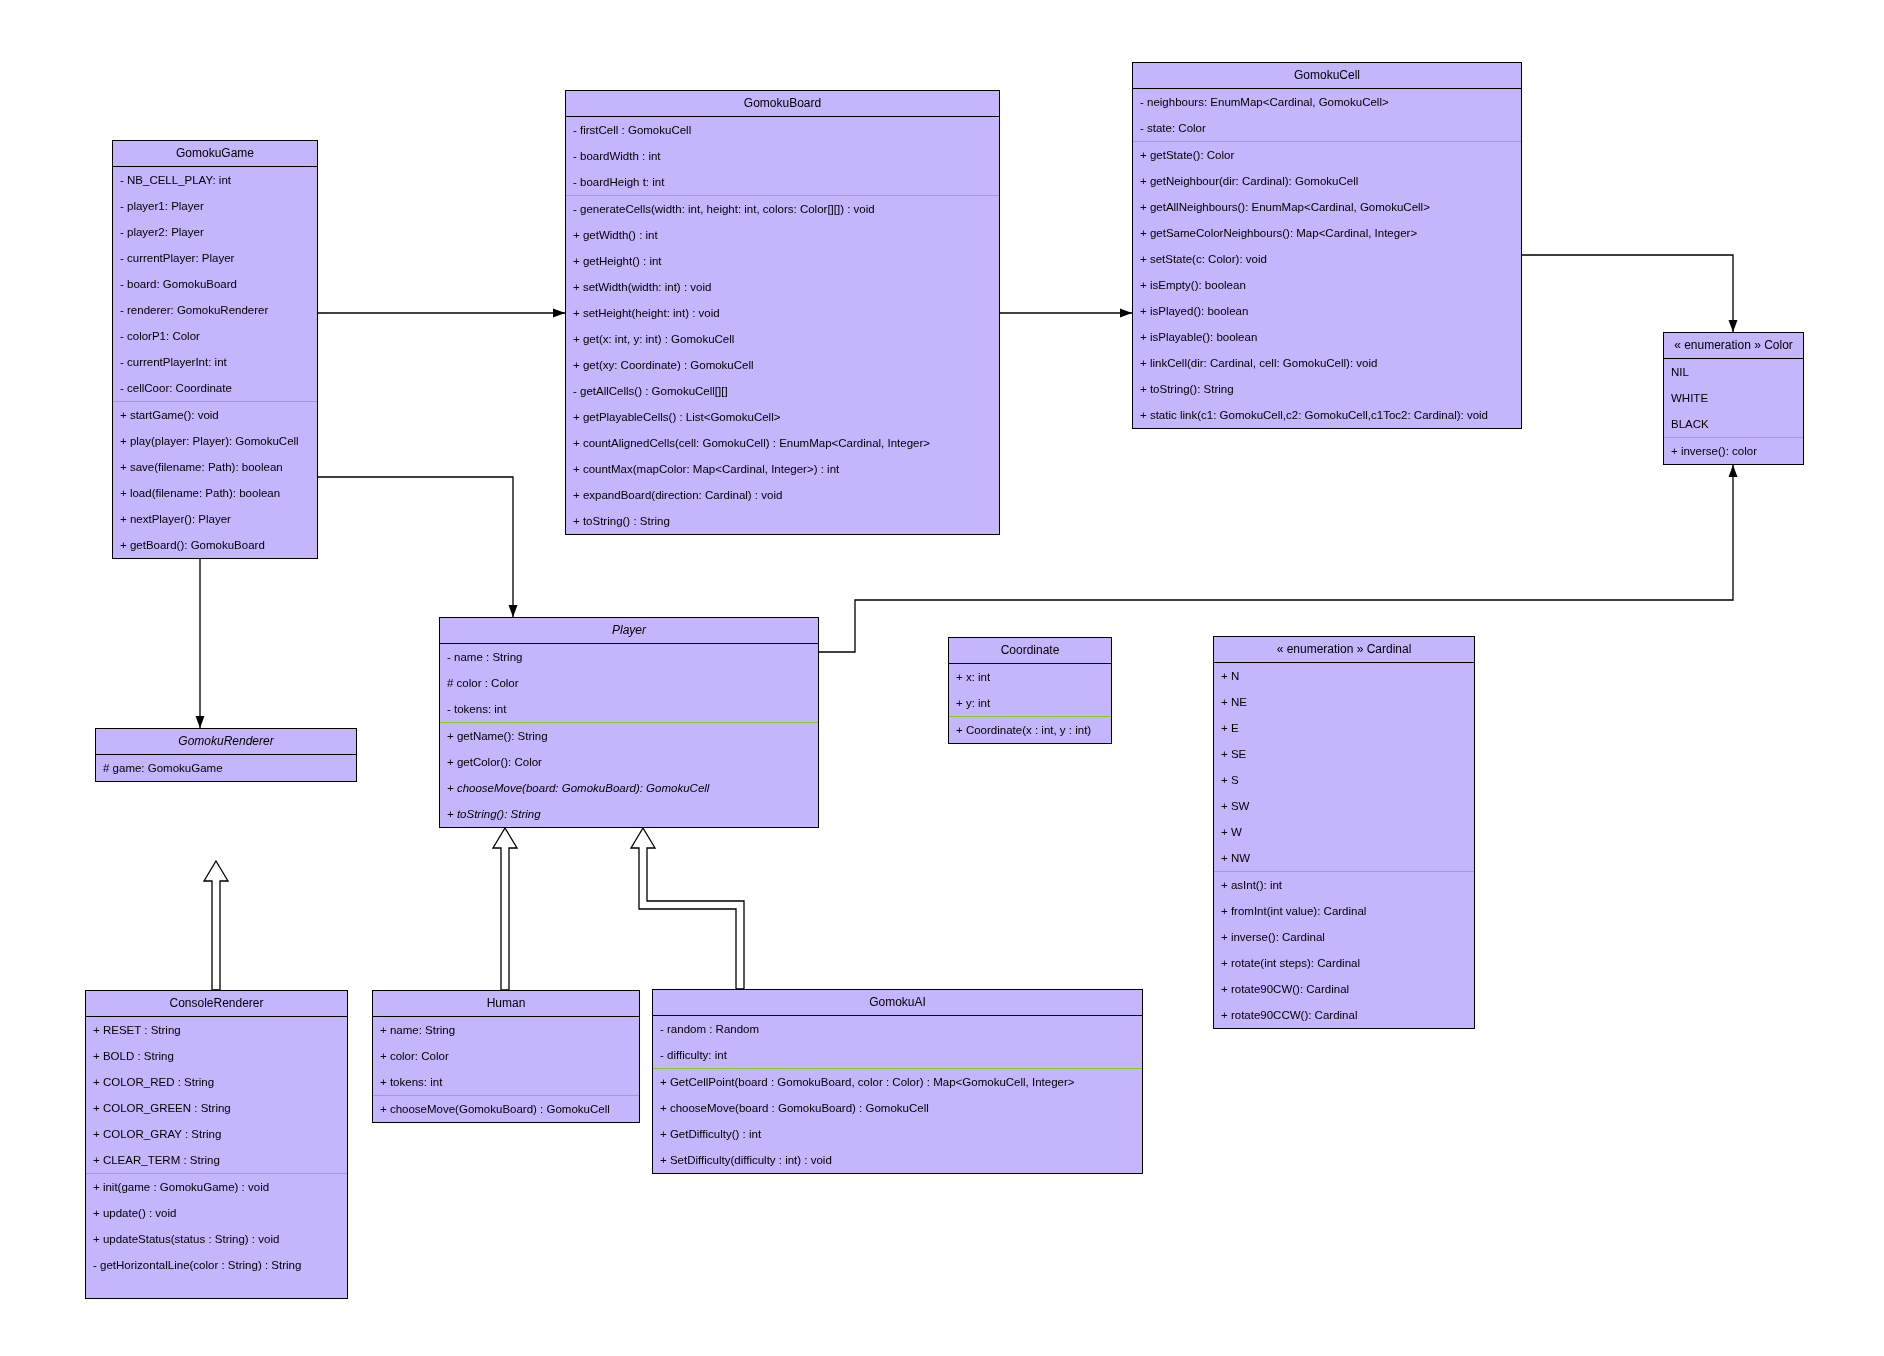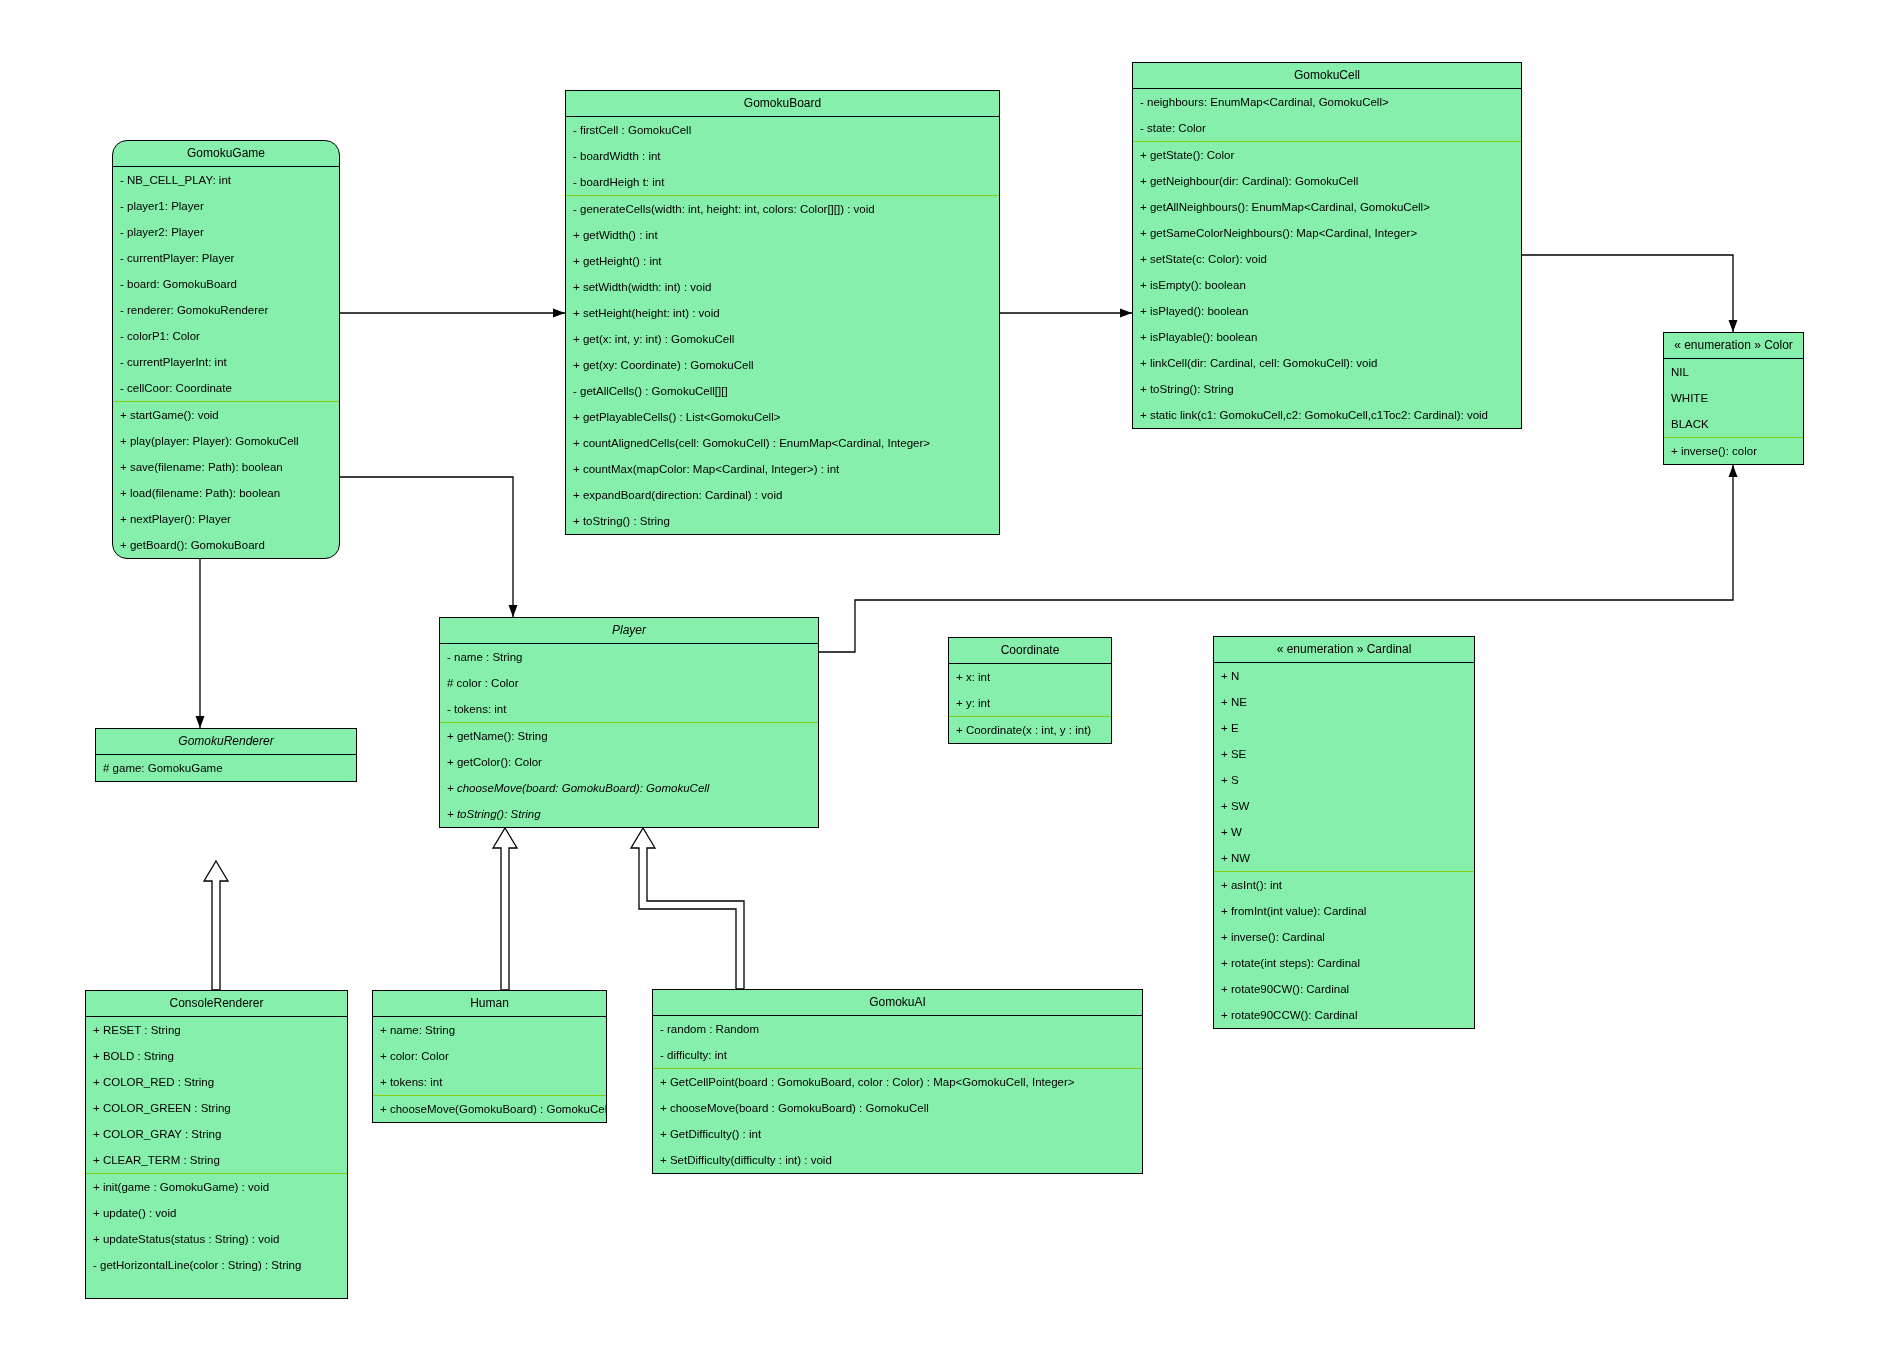--- a/index.html
+++ b/index.html
@@ -8,21 +8,21 @@
     width:1884px;
     height:1356px;
     background:#ffffff;
     font-family:"Liberation Sans", sans-serif;
     color:#000000;
     overflow:hidden;
   }
   #connector-layer{position:absolute;left:0;top:0;width:1884px;height:1356px;}
   .uml-class{
     position:absolute;
-    background:#86efac;
+    background:#c4b5fd;
     border:1px solid #000000;
     box-sizing:border-box;
   }
   .uml-title{
     height:25px;
     line-height:25px;
     text-align:center;
     font-size:12px;
     border-bottom:1px solid #000000;
     white-space:nowrap;
@@ -73,21 +73,21 @@
         <path d="M216,861 L228,881 L220,881 L220,990 L212,990 L212,881 L204,881 Z" fill="#ffffff" stroke="#000000" stroke-width="1.3"></path>
       </g>
       <g>
         <path d="M505,828 L517,848 L509,848 L509,990 L501,990 L501,848 L493,848 Z" fill="#ffffff" stroke="#000000" stroke-width="1.3"></path>
       </g>
       <g>
         <path d="M643,828 L655,848 L647,848 L647,901 L744,901 L744,989 L736,989 L736,909 L639,909 L639,848 L631,848 Z" fill="#ffffff" stroke="#000000" stroke-width="1.3"></path>
       </g>
     </svg>
 
-<div class="uml-class" style="left: 112px; top: 140px; width: 228px; border-radius: 15px;">
+<div class="uml-class" style="left: 112px; top: 140px; width: 206px;">
       <div class="uml-title">GomokuGame</div>
       <div class="uml-section">
         <div class="uml-row">- NB_CELL_PLAY: int</div>
         <div class="uml-row">- player1: Player</div>
         <div class="uml-row">- player2: Player</div>
         <div class="uml-row">- currentPlayer: Player</div>
         <div class="uml-row">- board: GomokuBoard</div>
         <div class="uml-row">- renderer: GomokuRenderer</div>
         <div class="uml-row">- colorP1: Color</div>
         <div class="uml-row">- currentPlayerInt: int</div>
@@ -217,21 +217,21 @@
         <div class="uml-row">+ COLOR_GRAY : String</div>
         <div class="uml-row">+ CLEAR_TERM : String</div>
       </div>
       <div class="uml-section">
         <div class="uml-row">+ init(game : GomokuGame) : void</div>
         <div class="uml-row">+ update() : void</div>
         <div class="uml-row">+ updateStatus(status : String) : void</div>
         <div class="uml-row">- getHorizontalLine(color : String) : String</div>
       </div>
     </div>
-    <div class="uml-class" style="left: 372px; top: 990px; width: 235px;">
+    <div class="uml-class" style="left: 372px; top: 990px; width: 268px;">
       <div class="uml-title">Human</div>
       <div class="uml-section">
         <div class="uml-row">+ name: String</div>
         <div class="uml-row">+ color: Color</div>
         <div class="uml-row">+ tokens: int</div>
       </div>
       <div class="uml-section">
         <div class="uml-row">+ chooseMove(GomokuBoard) : GomokuCell</div>
       </div>
     </div>

